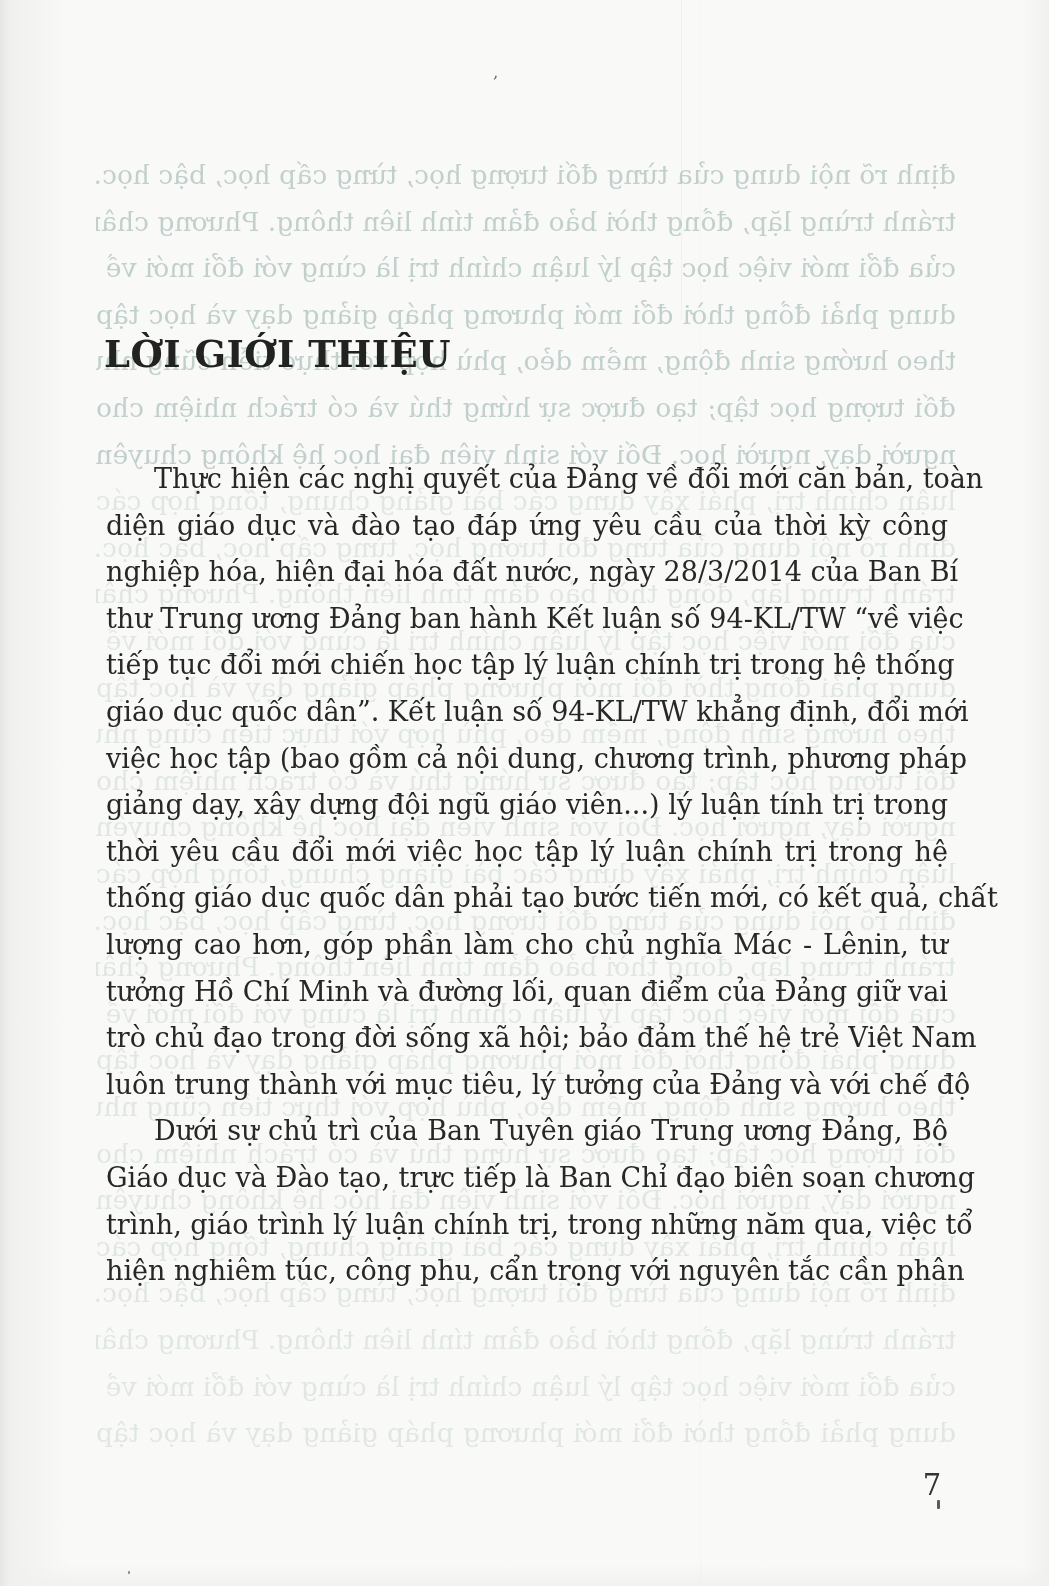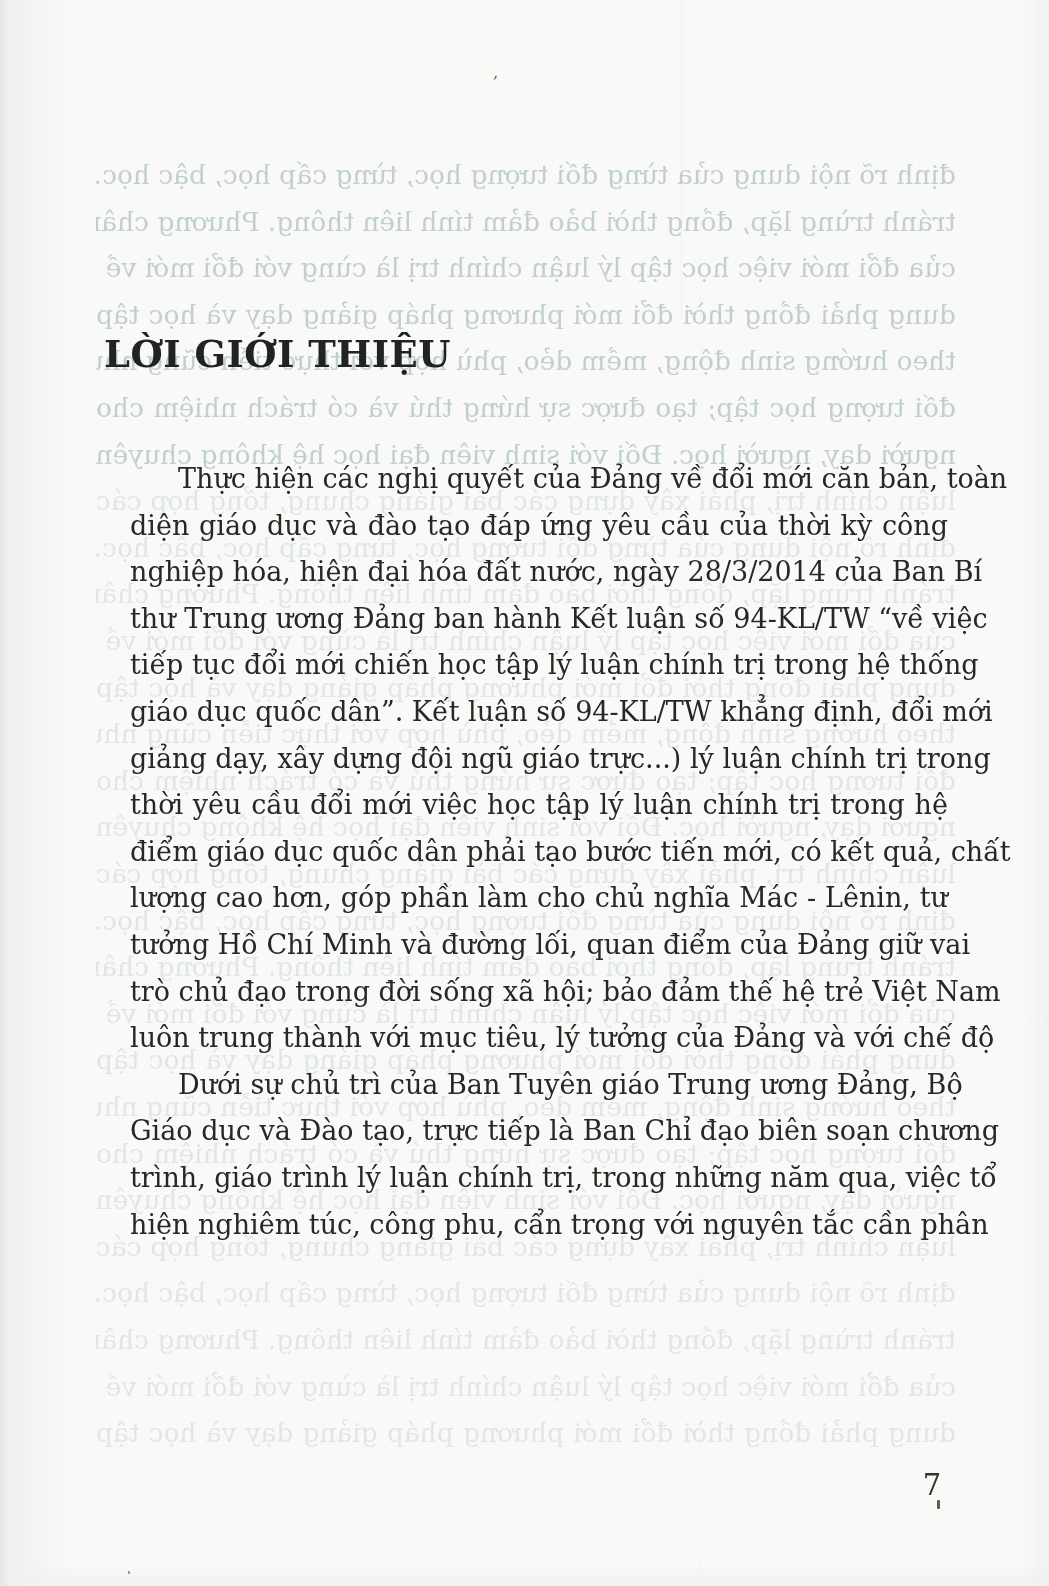--- a/index.html
+++ b/index.html
@@ -31,21 +31,21 @@
 
   #page-title{
     position:absolute;left:104px;top:332px;width:842px;
     text-align:left;font-weight:bold;font-size:37px;color:#20231f;
     letter-spacing:0.5px;
   }
 
   #text-flow{position:absolute;left:106px;top:456px;width:842px;color:#272825;}
   .text-line{
     height:46.6px;line-height:46.6px;font-size:27px;
-    text-align:justify;text-align-last:justify;white-space:nowrap;margin-left:24px;
+    text-align:justify;text-align-last:justify;white-space:nowrap;
   }
   .text-line.no-stretch{text-align-last:left;}
   .text-line.indent{text-indent:48px;}
 
   #page-number{
     position:absolute;left:908px;top:1468px;width:48px;
     font-size:29px;color:#33352f;text-align:center;
   }
   #top-mark{
     position:absolute;left:492px;top:72px;
@@ -96,23 +96,24 @@
 
   <div id="page-title">LỜI GIỚI THIỆU</div>
 
   <div id="text-flow">
       <div class="text-line indent">Thực hiện các nghị quyết của Đảng về đổi mới căn bản, toàn</div>
       <div class="text-line">diện giáo dục và đào tạo đáp ứng yêu cầu của thời kỳ công</div>
       <div class="text-line">nghiệp hóa, hiện đại hóa đất nước, ngày 28/3/2014 của Ban Bí</div>
       <div class="text-line">thư Trung ương Đảng ban hành Kết luận số 94-KL/TW “về việc</div>
       <div class="text-line">tiếp tục đổi mới chiến học tập lý luận chính trị trong hệ thống</div>
       <div class="text-line">giáo dục quốc dân”. Kết luận số 94-KL/TW khẳng định, đổi mới</div>
-      <div class="text-line">giảng dạy, xây dựng đội ngũ giáo trực...) lý luận chính trị trong</div>
+      <div class="text-line">việc học tập (bao gồm cả nội dung, chương trình, phương pháp</div>
+      <div class="text-line">giảng dạy, xây dựng đội ngũ giáo viên...) lý luận tính trị trong</div>
       <div class="text-line">thời yêu cầu đổi mới việc học tập lý luận chính trị trong hệ</div>
-      <div class="text-line">điểm giáo dục quốc dân phải tạo bước tiến mới, có kết quả, chất</div>
+      <div class="text-line">thống giáo dục quốc dân phải tạo bước tiến mới, có kết quả, chất</div>
       <div class="text-line">lượng cao hơn, góp phần làm cho chủ nghĩa Mác - Lênin, tư</div>
       <div class="text-line">tưởng Hồ Chí Minh và đường lối, quan điểm của Đảng giữ vai</div>
       <div class="text-line">trò chủ đạo trong đời sống xã hội; bảo đảm thế hệ trẻ Việt Nam</div>
       <div class="text-line">luôn trung thành với mục tiêu, lý tưởng của Đảng và với chế độ</div>
       <div class="text-line indent">Dưới sự chủ trì của Ban Tuyên giáo Trung ương Đảng, Bộ</div>
       <div class="text-line">Giáo dục và Đào tạo, trực tiếp là Ban Chỉ đạo biên soạn chương</div>
       <div class="text-line">trình, giáo trình lý luận chính trị, trong những năm qua, việc tổ</div>
       <div class="text-line">hiện nghiêm túc, công phu, cẩn trọng với nguyên tắc cần phân</div>
     </div>
 

